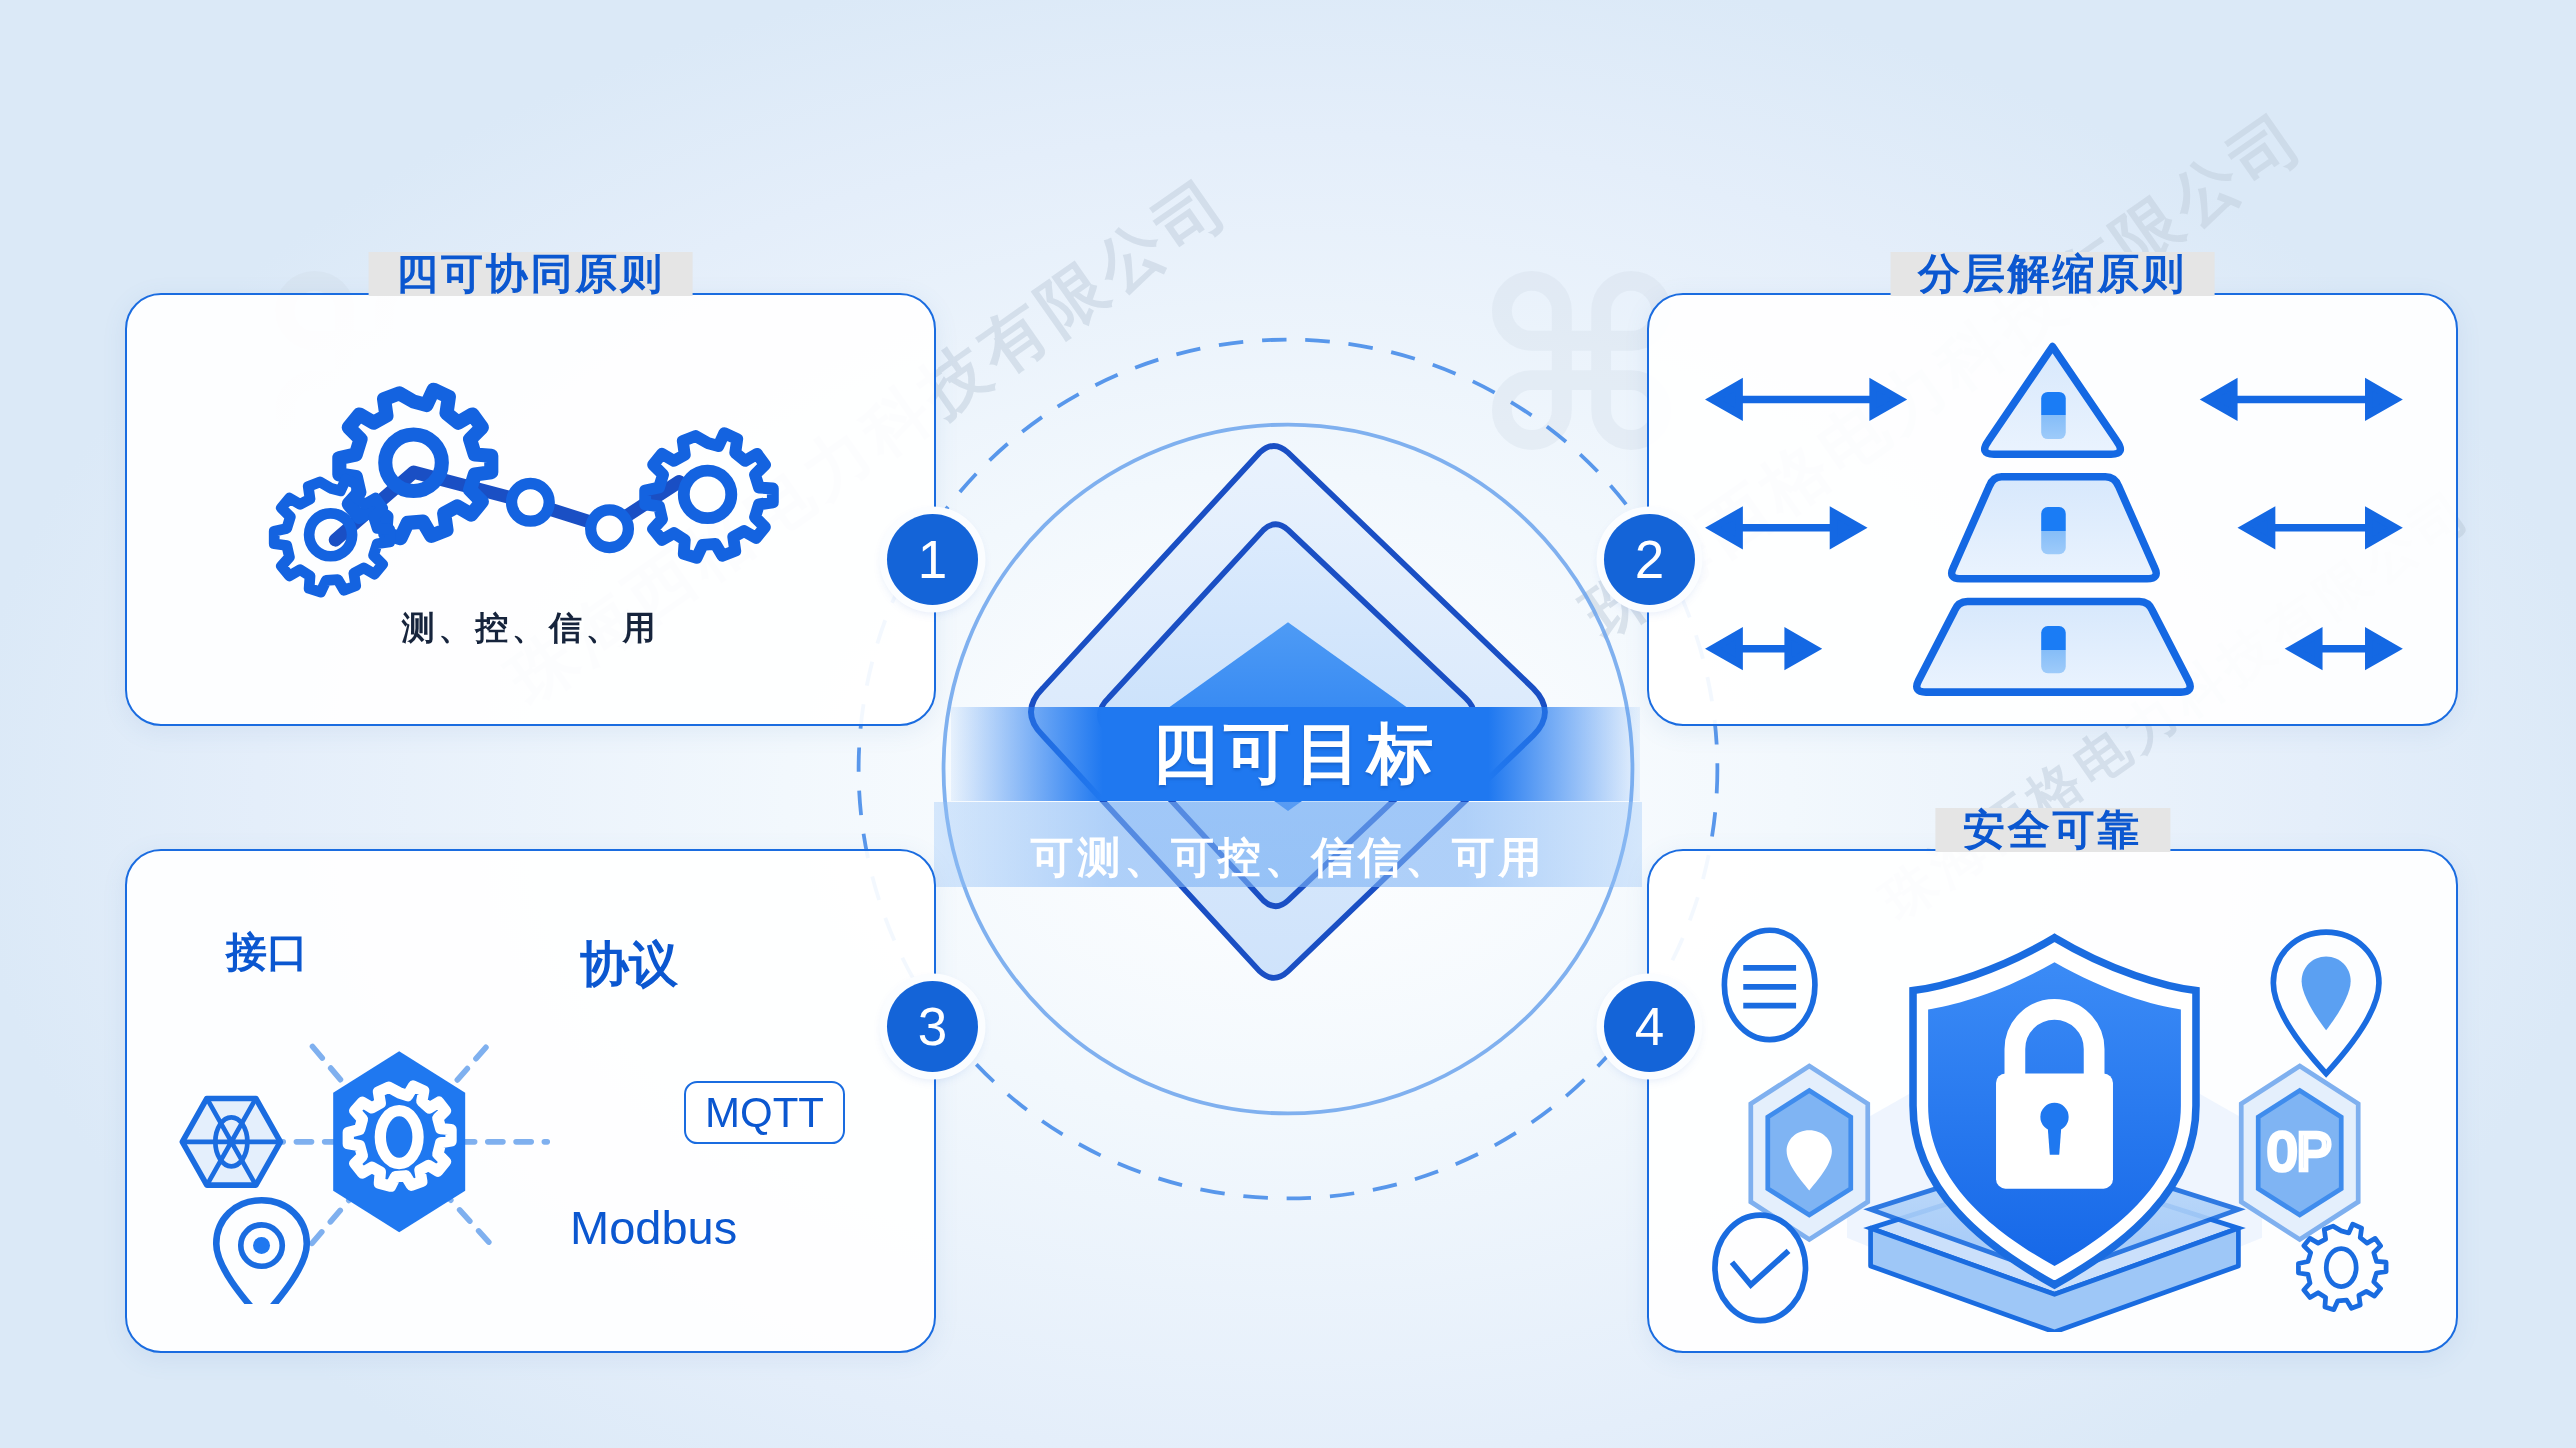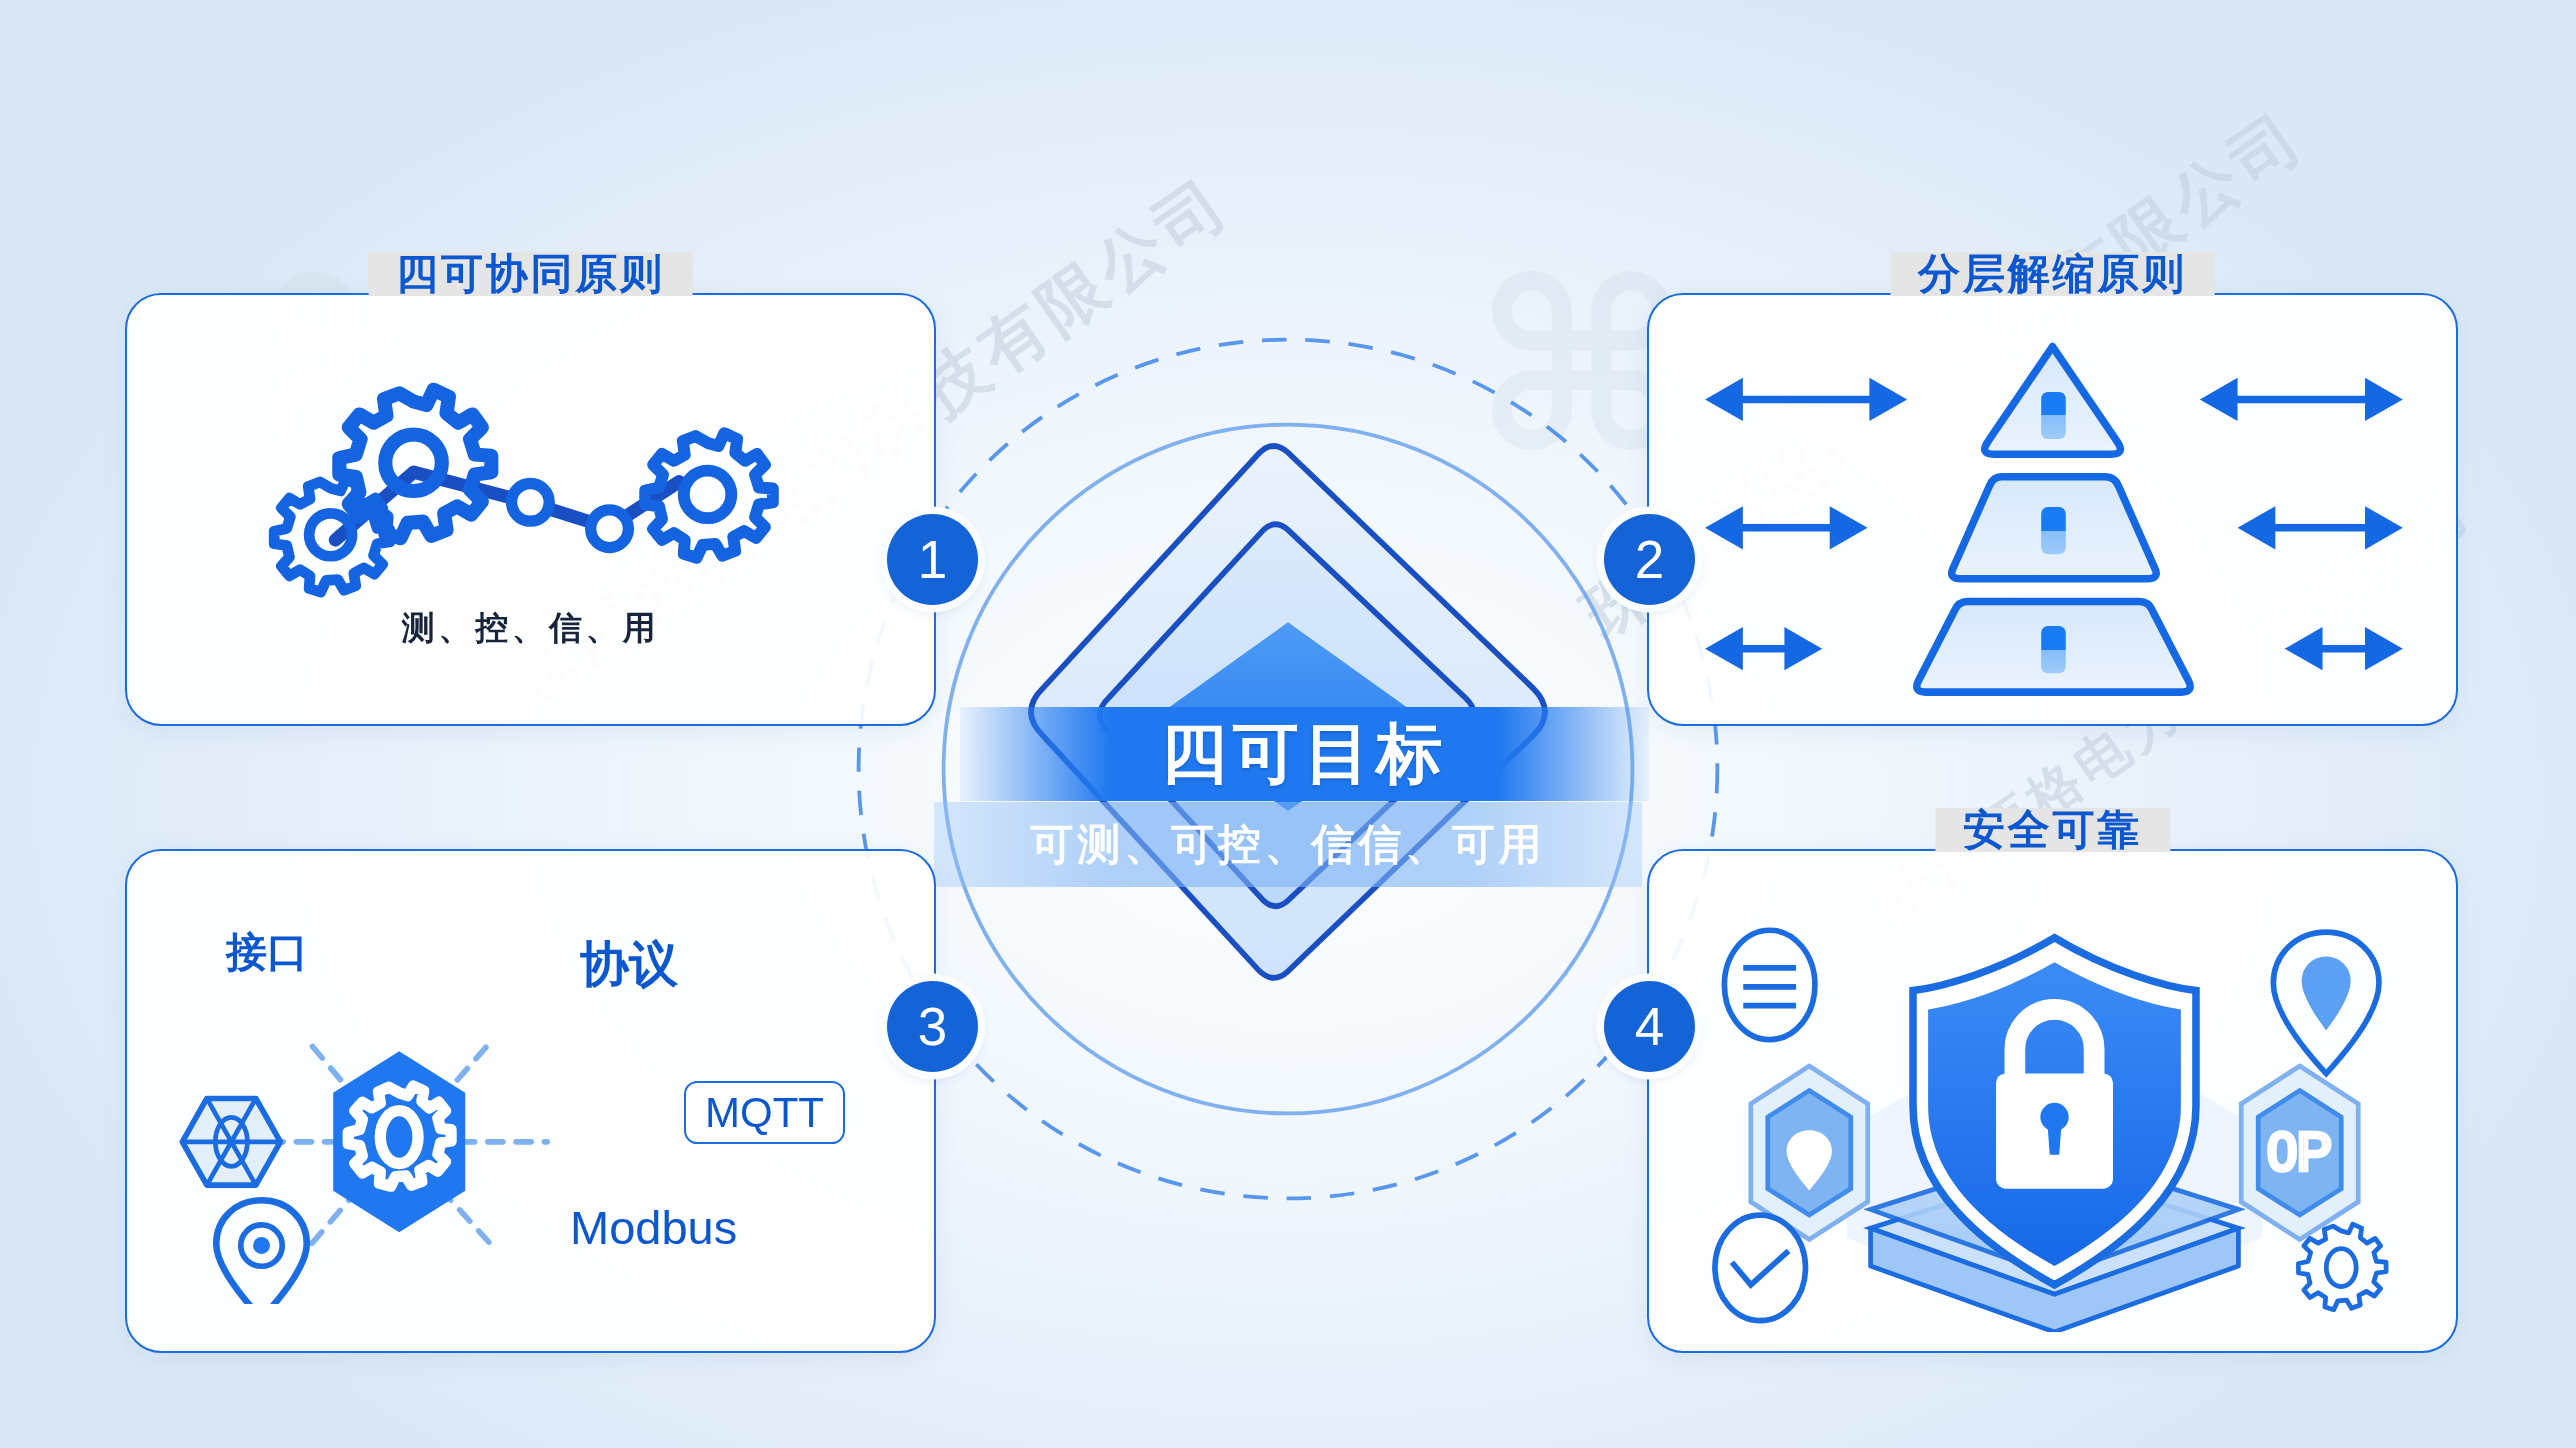--- a/index.html
+++ b/index.html
@@ -60,32 +60,32 @@
     z-index:30;
   }
   .b1{left:887px;top:514px;}
   .b2{left:1604px;top:514px;}
   .b3{left:887px;top:981px;}
   .b4{left:1604px;top:981px;}
 
   
   #center-wrap{position:absolute;left:906px;top:311px;width:764px;height:849px;}
   #center-banner{
-    position:absolute;left:54px;top:396px;width:689px;height:94px;
+    position:absolute;left:45px;top:396px;width:689px;height:94px;
     background:linear-gradient(90deg, rgba(120,175,245,.12) 0%, #1f78f0 22%, #1f78f0 78%, rgba(120,175,245,.12) 100%);
     display:flex;align-items:center;justify-content:center;
   }
   #center-title{
     color:#fff;font-size:66px;font-weight:700;letter-spacing:5.7px;
     text-shadow:0 1.9px 2.8px rgba(10,60,140,.35);
   }
   #center-sub-bar{
     position:absolute;left:28px;top:491px;width:708px;height:85px;
     background:linear-gradient(90deg, rgba(150,195,248,.35) 0%, rgba(124,178,245,.60) 25%, rgba(124,178,245,.60) 75%, rgba(150,195,248,.35) 100%);
-    display:flex;align-items:center;justify-content:center;
+    display:flex;align-items:flex-end;justify-content:center;
   }
   #center-sub{color:#fff;font-size:43px;font-weight:700;letter-spacing:3.8px;}
 
   
   .lbl{position:absolute;color:#0b57d0;font-weight:700;white-space:nowrap;}
   .mqtt-box{
     position:absolute;border:2.8px solid #1a6ce0;border-radius:13.2px;
     padding:5.7px 19px;color:#0b57d0;font-size:42px;font-weight:400;background:#fff;
   }
 

